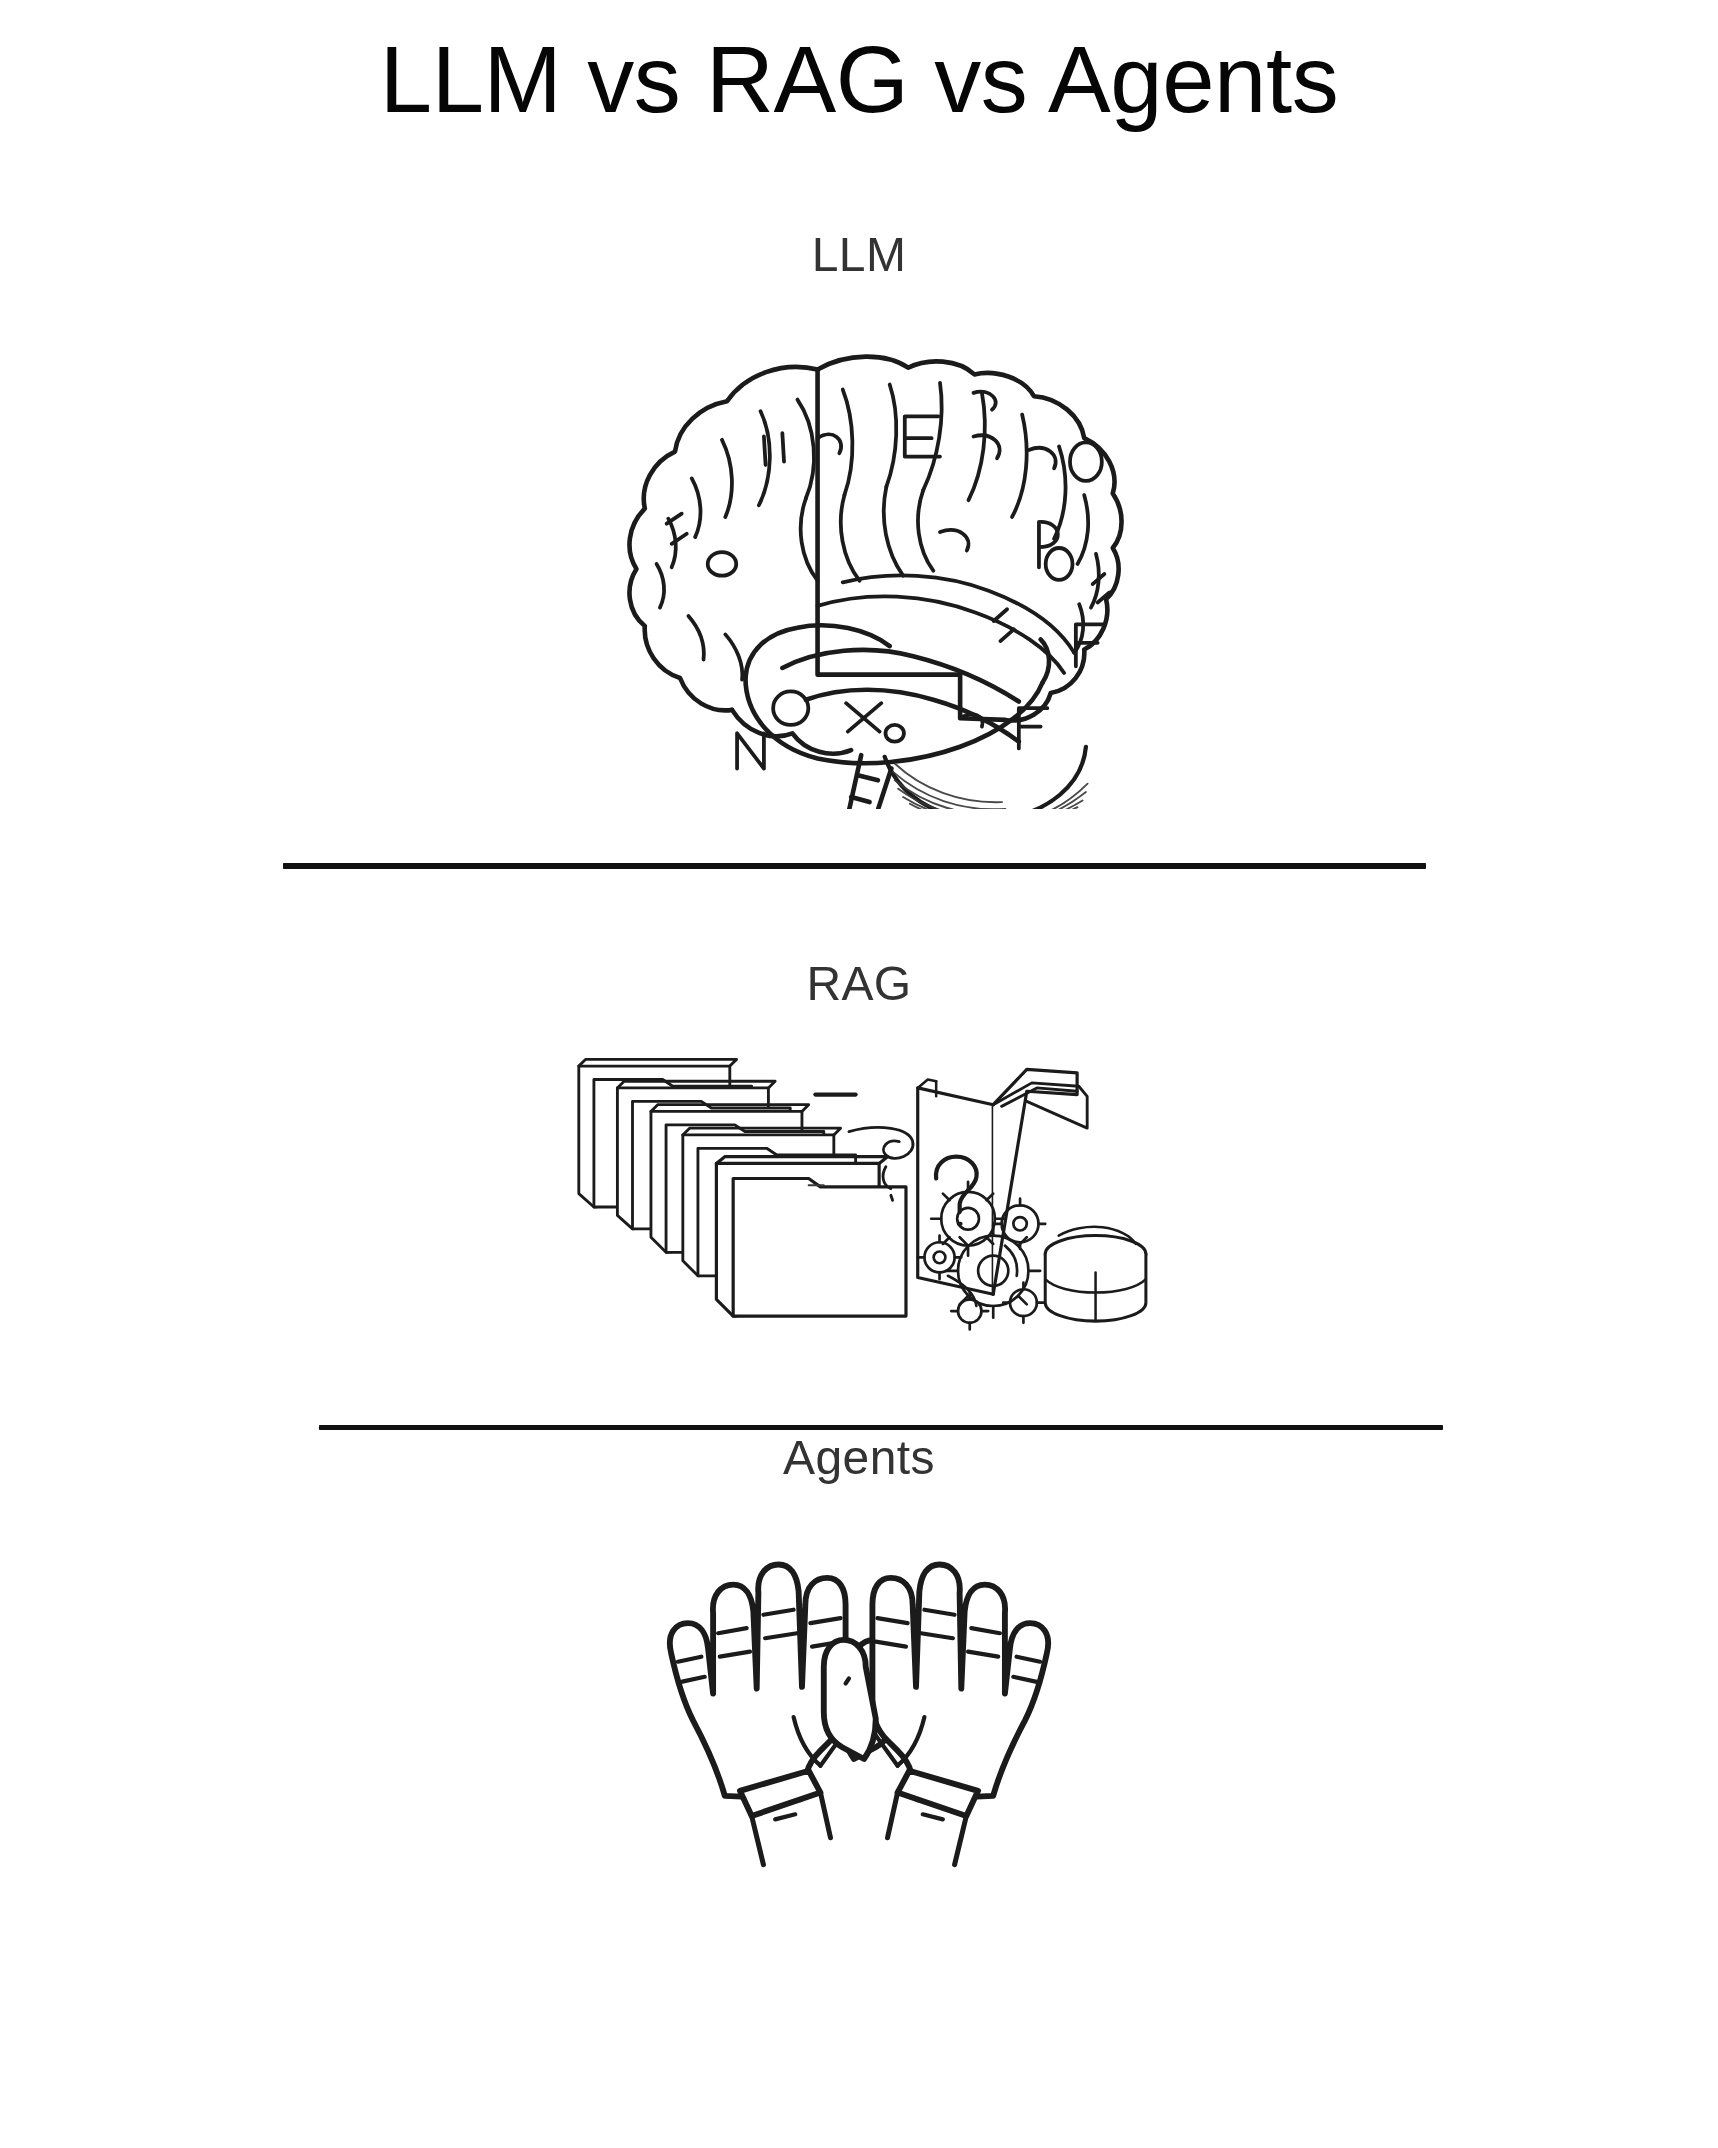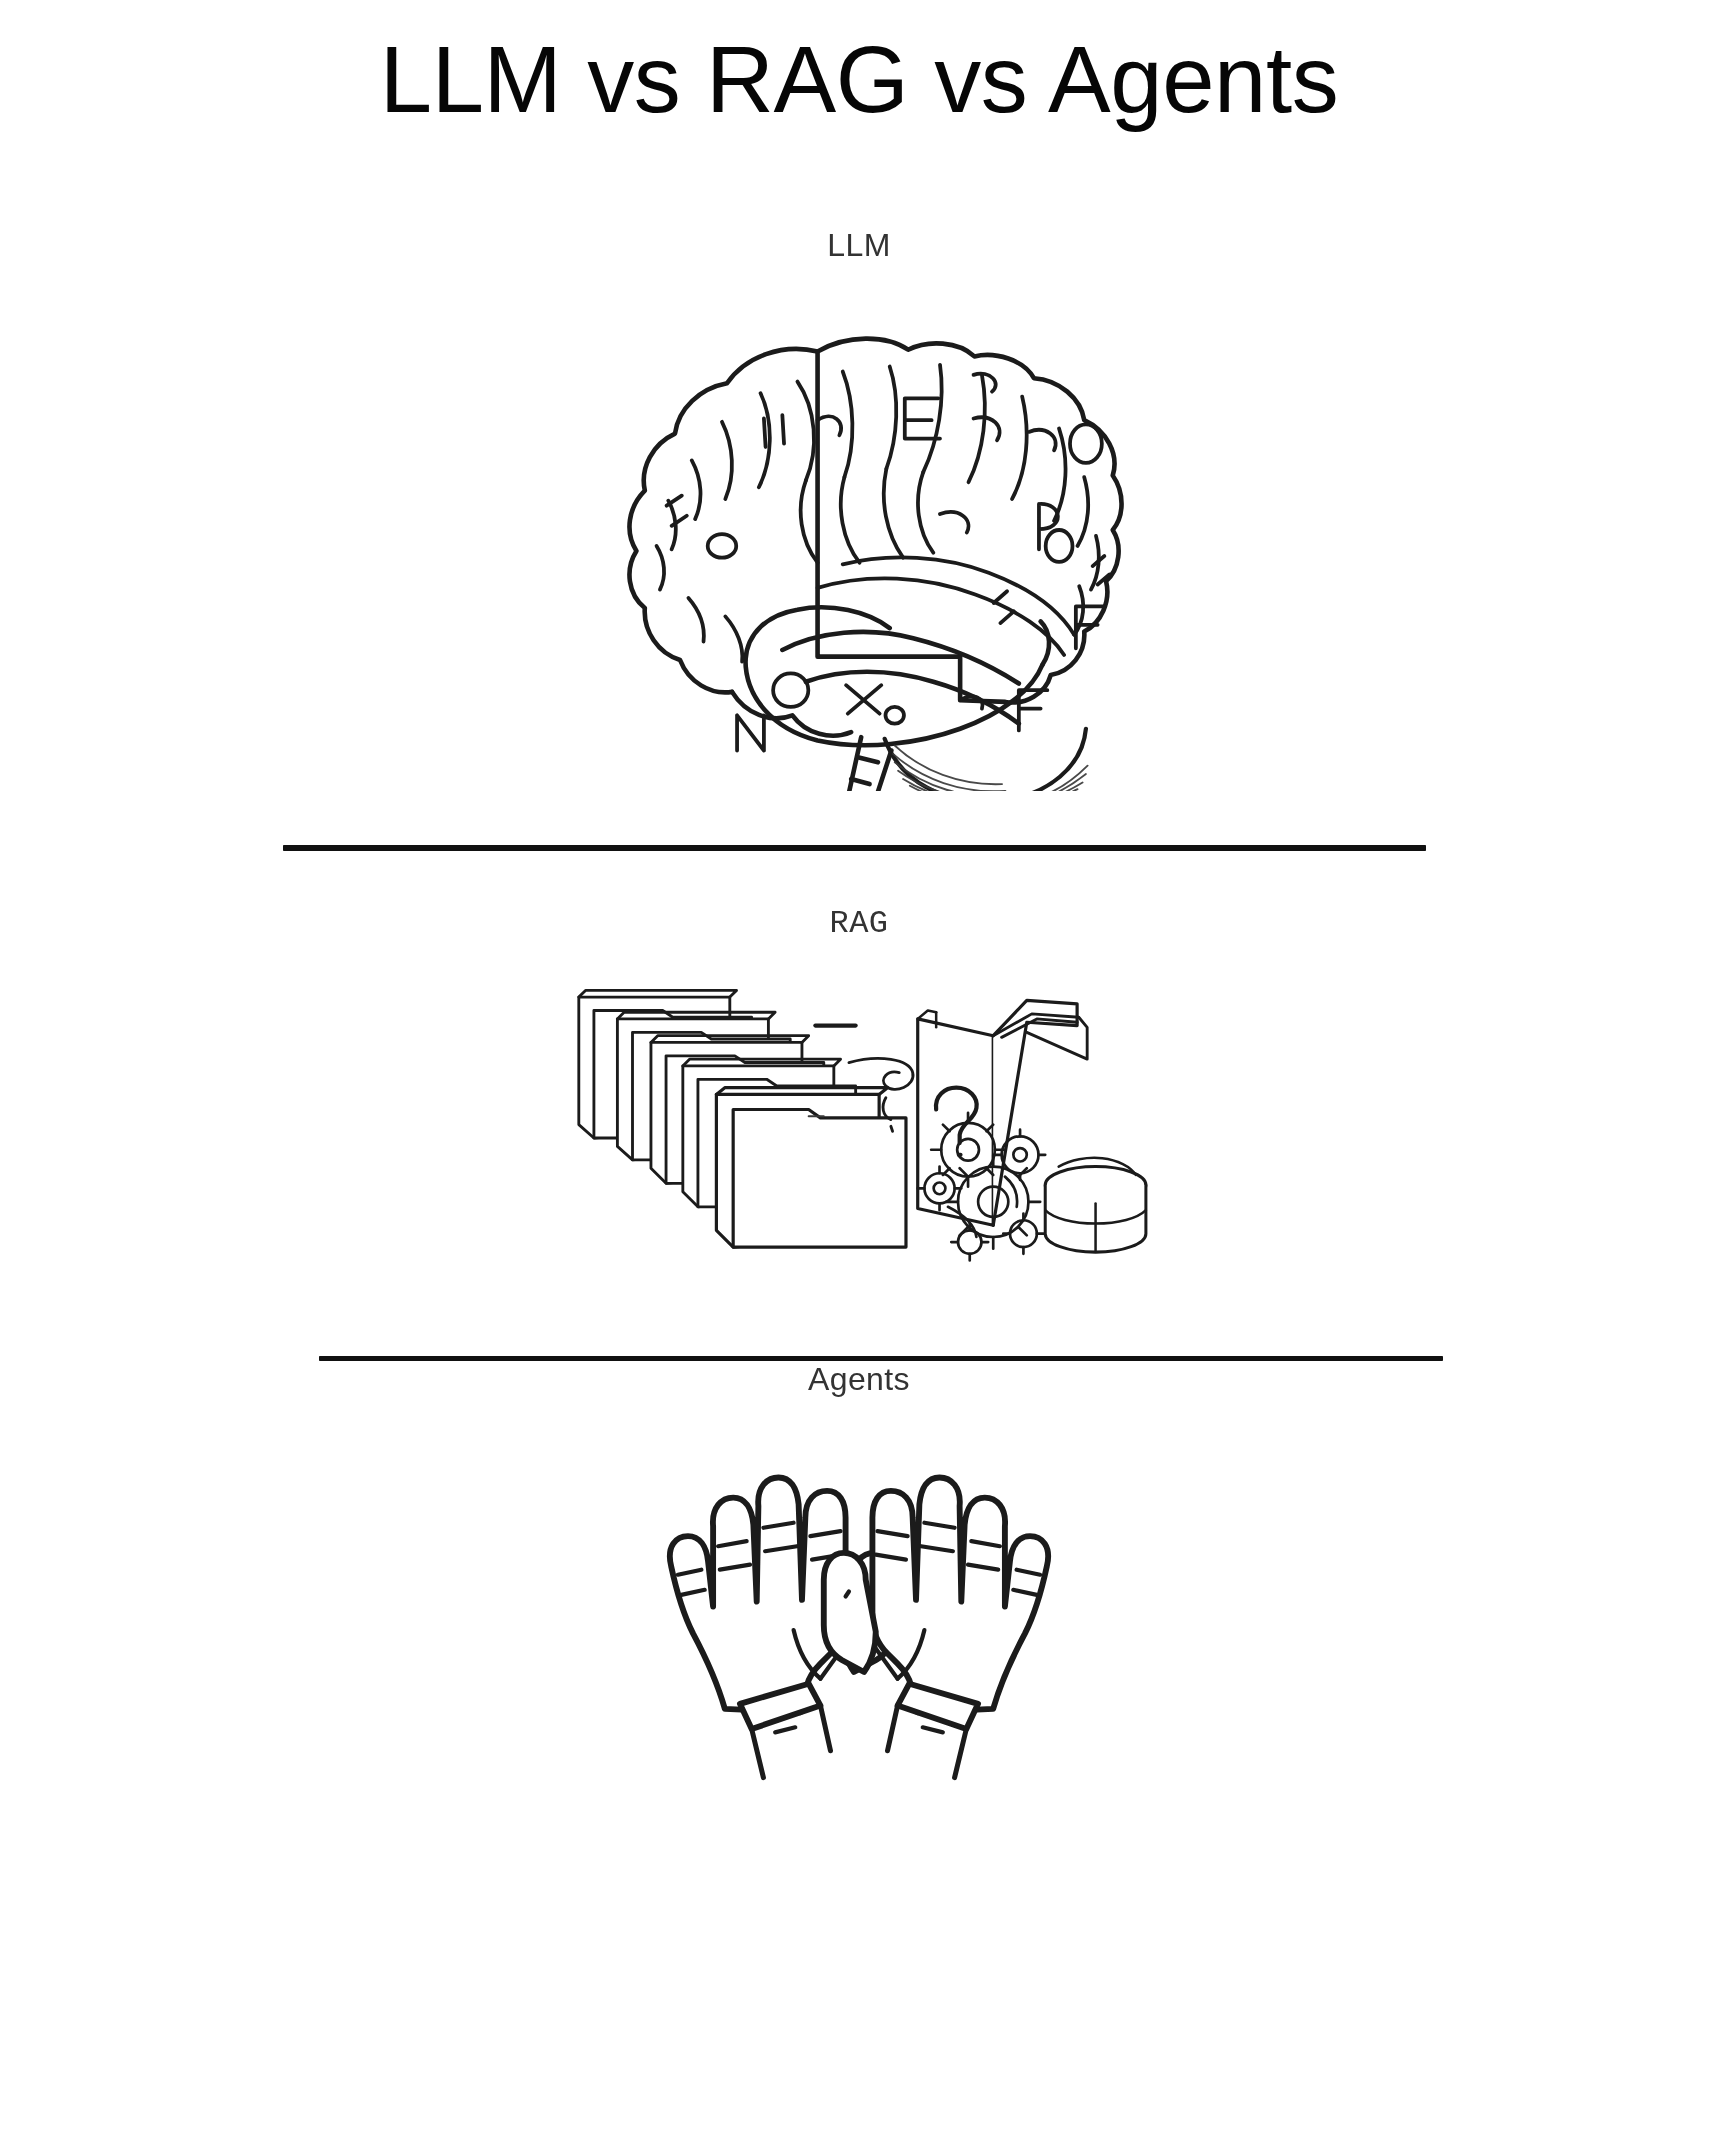--- a/index.html
+++ b/index.html
@@ -38,37 +38,37 @@
   }
 
   
   .section {
     width: 100%;
     display: flex;
     flex-direction: column;
     align-items: center;
   }
   .section-label {
-    font-size: 32px;
+    font-size: 48px;
     font-weight: 400;
     color: #333333;
     text-align: center;
     letter-spacing: 0.4px;
   }
   .figure-wrap {
     display: flex;
     justify-content: center;
     align-items: flex-start;
   }
 
   
   #section-llm .section-label { margin-top: 97px; }
   #section-llm .figure-wrap   { margin-top: 57px; }
 
-  #section-rag .section-label { margin-top: 54px; font-family: Liberation Mono, monospace; }
+  #section-rag .section-label { margin-top: 87px; }
   #section-rag .figure-wrap   { margin-top: 40px; }
 
   #section-agents .section-label { }
   #section-agents .figure-wrap   { margin-top: 54px; }
 
   
   .divider {
     height: 5.9px;
     background: #111111;
     border-radius: 0.8px;

